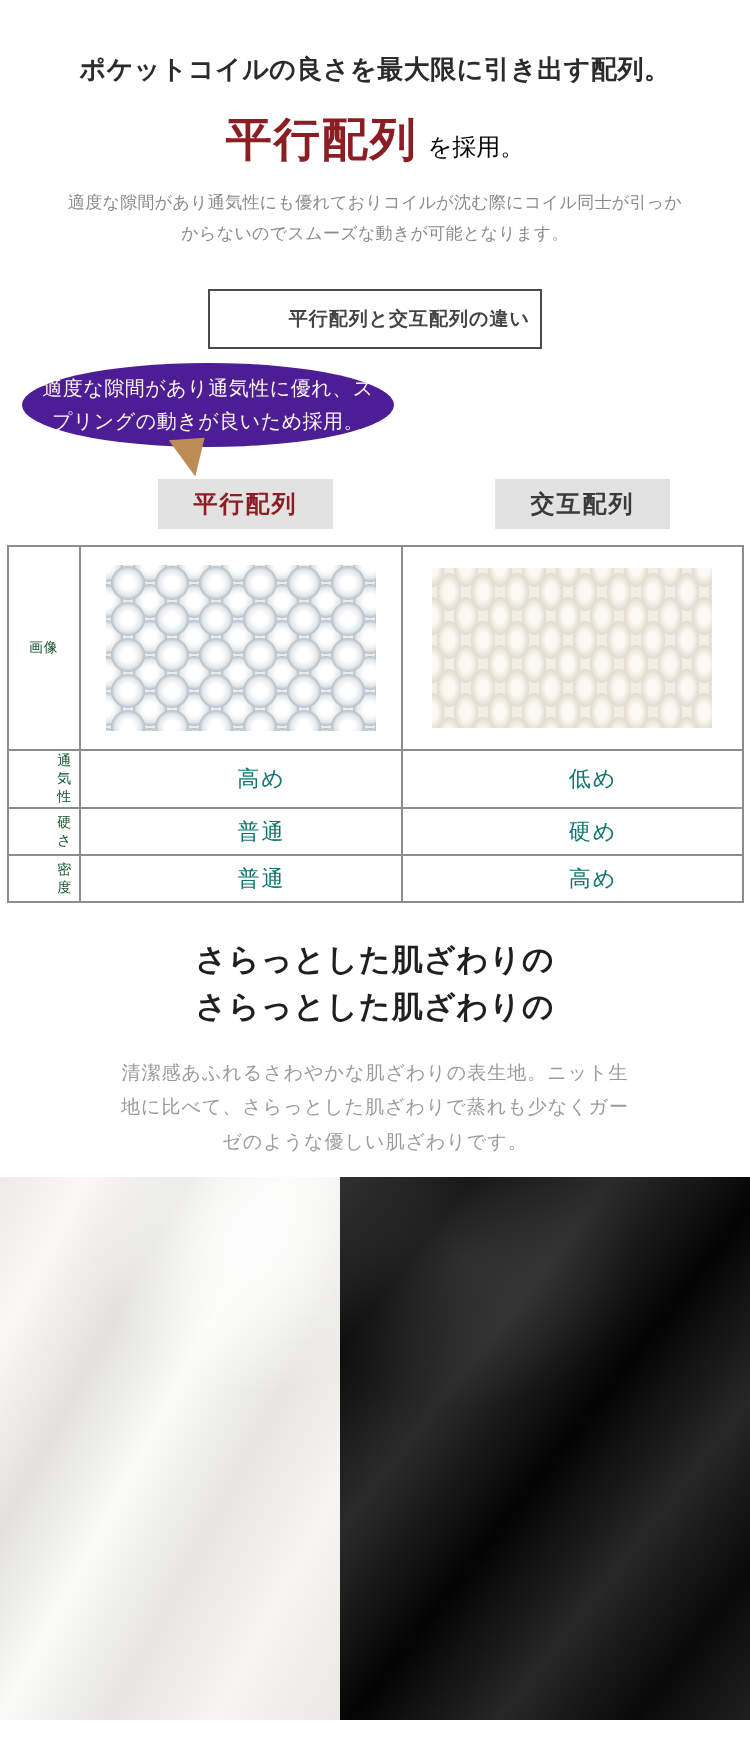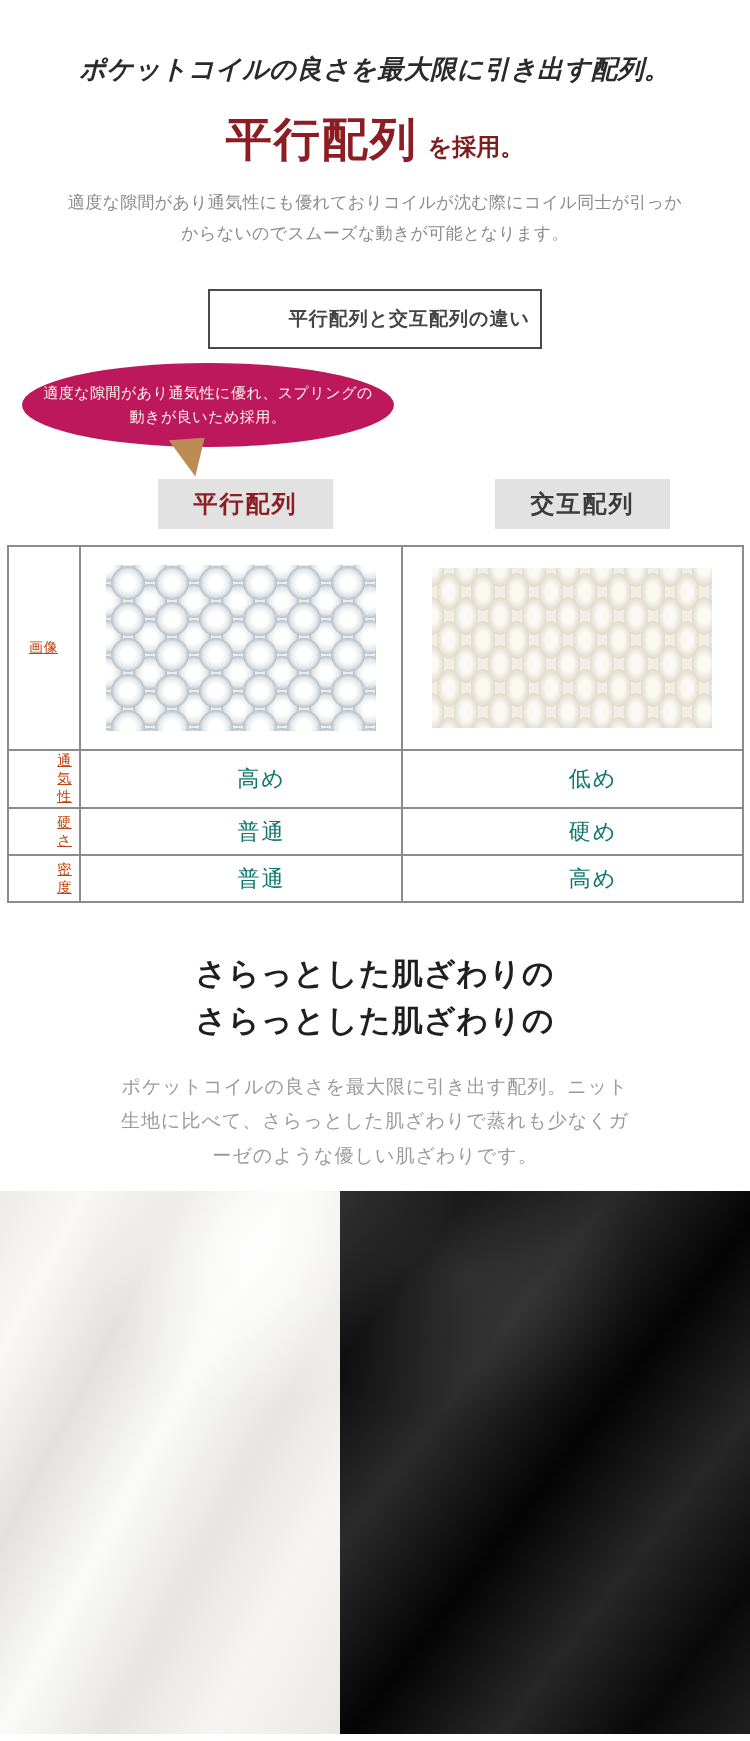--- a/index.html
+++ b/index.html
@@ -12,38 +12,37 @@
   .page{width:750px;overflow:hidden;background:#fff;}
 
   
   .intro-title{
     margin-top:52px;
     text-align:center;
     font-size:26px;
     font-weight:bold;
     color:#2b2b2b;
     letter-spacing:0.5px;
-    font-style:italic;
   }
   .adopt-line{
     margin-top:8px;
     text-align:center;
     white-space:nowrap;
   }
   .adopt-highlight{
     font-size:46px;
     font-weight:bold;
     color:#8c1d22;
     letter-spacing:2px;
     vertical-align:baseline;
   }
   .adopt-suffix{
     font-size:24px;
-    font-weight:bold;
-    color:#7f1d1d;
+    font-weight:normal;
+    color:#000000;
     margin-left:10px;
   }
   .intro-desc{
     margin:16px auto 0;
     max-width:625px;
     font-size:17px;
     line-height:1.85;
     color:#8a8a8a;
     text-align:center;
     letter-spacing:0.3px;
@@ -64,27 +63,27 @@
   .bubble-wrap{
     position:relative;
     margin:14px 0 0 22px;
     width:372px;
     height:116px;
   }
   .bubble{
     width:372px;
     height:84px;
     border-radius:50%;
-    background:#be185d;
+    background:#4c1d95;
     display:flex;
     align-items:center;
     justify-content:center;
     text-align:center;
     color:#fdf7ec;
-    font-size:15px;
+    font-size:20px;
     line-height:1.65;
     padding:2px 14px;
     box-sizing:border-box;
     letter-spacing:0.5px;
   }
   .bubble-tail{
     position:absolute;
     left:148px;
     top:76px;
     width:0;height:0;
@@ -123,24 +122,23 @@
   }
   table.cmp td{
     border:2px solid #8c8c8c;
     text-align:center;
     vertical-align:middle;
     background:#fff;
   }
   td.lbl{
     width:68px;
     background:#f3f3f3;
-    color:#c2410c;
+    color:#14532d;
     font-size:14px;
     letter-spacing:0.5px;
-    text-decoration:underline;
   }
   td.val{font-size:22px;color:#0f766e;letter-spacing:2px;}
   tr.img-row td{height:200px;}
   tr.val-row td{height:43px;padding-left:43px;}
   td.val-l{width:318px;}
   td.val-r{width:337px;}
 
   .cell-photo{display:flex;align-items:center;justify-content:center;}
   .coil-photo{
     width:270px;height:166px;
@@ -156,21 +154,21 @@
     background-color:#f1eee6;
     background-image:
       radial-gradient(ellipse 42% 46% at 50% 50%, #fbf9f4 38%, #e1dccd 84%, rgba(225,220,205,0) 88%),
       radial-gradient(ellipse 42% 46% at 50% 50%, #fbf9f4 38%, #e1dccd 84%, rgba(225,220,205,0) 88%);
     background-size:34px 48px,34px 48px;
     background-position:0 0,17px 24px;
   }
 
   
   .fabric-heading{
-    margin-top:48px;
+    margin-top:34px;
     text-align:center;
     font-size:31px;
     font-weight:bold;
     color:#1f1f1f;
     line-height:1.5;
     letter-spacing:1px;
   }
   .fabric-desc{
     margin:22px auto 0;
     max-width:525px;
@@ -262,20 +260,20 @@
         <td class="val val-r">高め</td>
       </tr>
     </tbody>
   </table>
 
   <h2 class="fabric-heading">
     <span>さらっとした肌ざわりの</span><br>
     <span>さらっとした肌ざわりの</span>
   </h2>
 
-  <p class="fabric-desc">ポケットコイルの良さを最大限に引き出す配列。ニット生地に比べて、さらっとした肌ざわりで蒸れも少なくガーゼのような優しい肌ざわりです。</p>
+  <p class="fabric-desc">清潔感あふれるさわやかな肌ざわりの表生地。ニット生地に比べて、さらっとした肌ざわりで蒸れも少なくガーゼのような優しい肌ざわりです。</p>
 
   <div class="fabric-photos">
     <div class="fabric-photo white"></div>
     <div class="fabric-photo black"></div>
   </div>
 
 </div>
 
 </body></html>

